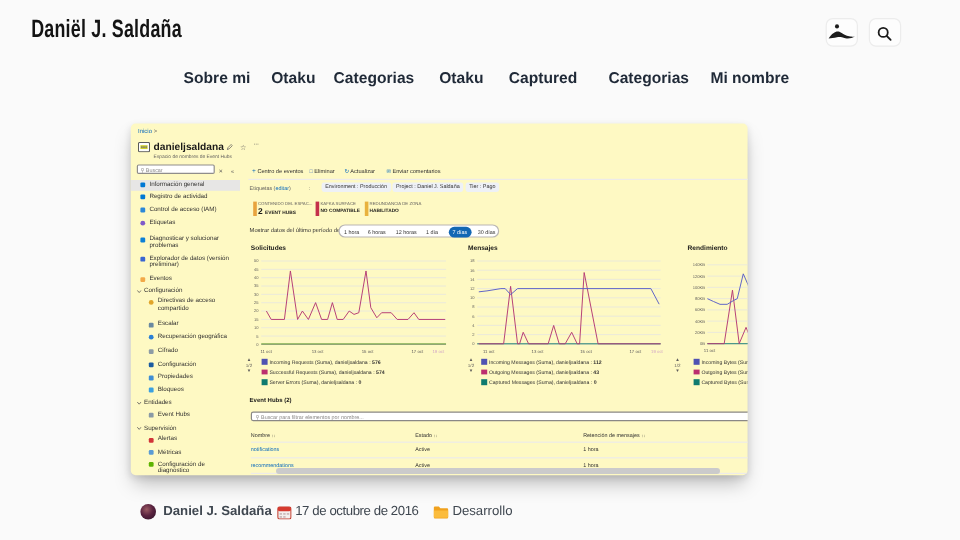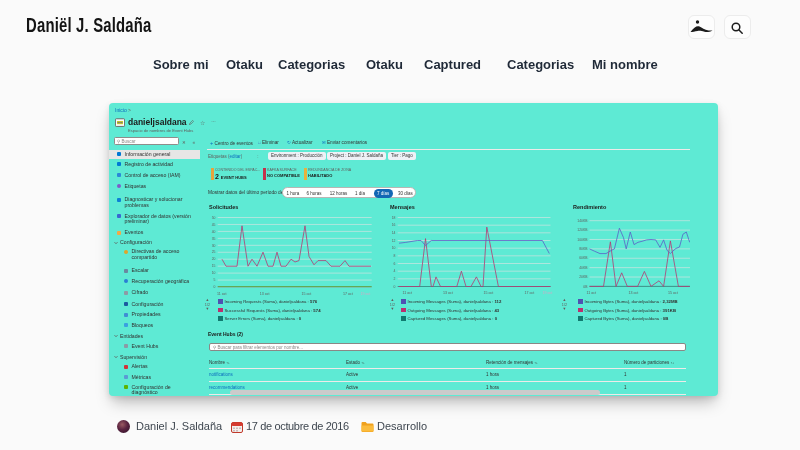--- a/index.html
+++ b/index.html
@@ -7,21 +7,21 @@
   body { background:#fafafa; font-family:"Liberation Sans", sans-serif; position:relative; }
   .abs { position:absolute; }
   
   .logo { left:26px; top:14px; font-size:16px; font-weight:700; color:#141414;
           letter-spacing:0.2px; transform:scaleY(1.3) scaleX(0.93); transform-origin:left top; }
   .nav { top:49px; left:0; width:800px; height:18px; font-size:13px; font-weight:700; color:#1f2937; }
   .nav span { position:absolute; top:8px; }
   .hbtn { top:15px; width:27px; height:24px; border:1px solid #ececec; border-radius:6px;
           background:#fdfdfd; display:flex; align-items:center; justify-content:center; }
   
-  .shot { left:109px; top:103px; width:609px; height:293px; background:#5eead4; border-radius:4px;
+  .shot { left:109px; top:103px; width:514px; height:293px; background:#fef9c3; border-radius:4px;
           box-shadow:0 9px 16px -3px rgba(0,0,0,0.26), 0 2px 6px rgba(0,0,0,0.10); overflow:hidden;
           font-family:"Liberation Sans", sans-serif; }
   .shot .t { position:absolute; white-space:nowrap; }
   .f45 { font-size:4.5px; color:#323130; }
   .gray { color:#605e5c; }
   .blue { color:#0b6bbd; }
   .chip { position:absolute; top:49px; height:8px; background:#eef1f6; border-radius:2px;
           font-size:4.5px; color:#323130; line-height:8px; padding:0 3px; white-space:nowrap; }
   
   .sit { position:absolute; left:15.5px; font-size:5.2px; line-height:5.9px; color:#323130; white-space:nowrap; }
@@ -332,21 +332,21 @@
     <div class="hr" style="left:100px;top:277.5px;width:477px;"></div>
     <div class="td1 blue" style="left:100px;top:282px;">recommendations</div>
     <div class="td1" style="left:237px;top:282px;color:#323130;">Active</div>
     <div class="td1" style="left:377px;top:282px;color:#323130;">1 hora</div>
     <div class="td1" style="left:515px;top:282px;color:#323130;">1</div>
     <div class="hr" style="left:100px;top:290.5px;width:477px;"></div>
     <div class="t" style="left:121px;top:287px;width:370px;height:4.5px;background:#cbcbcb;border-radius:2.5px;filter:blur(0.6px);"></div>
   </div>
 
   <div class="abs" style="left:117px;top:419.5px;width:13px;height:13px;border-radius:50%;background:radial-gradient(circle at 40% 35%, #9a5a62 0%, #5a2340 45%, #2a1025 100%);"></div>
-  <div class="abs mtx" style="left:136px;">Daniel J. Saldaña</div>
+  <div class="abs mtx" style="left:136px;font-weight:bold;">Daniel J. Saldaña</div>
   <svg class="abs" style="left:231px;top:420.5px;" width="12" height="12" viewBox="0 0 12 12">
     <rect x="0.5" y="1.5" width="11" height="10" rx="1.5" fill="#f4efec" stroke="#c0392b" stroke-width="1"></rect>
     <rect x="0.5" y="1.5" width="11" height="3.5" rx="1.5" fill="#d63a2f"></rect>
     <rect x="2" y="6.5" width="2" height="1.5" fill="#cbb"></rect>
     <rect x="5" y="6.5" width="2" height="1.5" fill="#cbb"></rect>
     <rect x="8" y="6.5" width="2" height="1.5" fill="#cbb"></rect>
     <rect x="2" y="9" width="2" height="1.5" fill="#cbb"></rect>
     <rect x="5" y="9" width="2" height="1.5" fill="#cbb"></rect>
   </svg>
   <div class="abs mtx" style="left:246px;letter-spacing:-0.35px;">17 de octubre de 2016</div>

